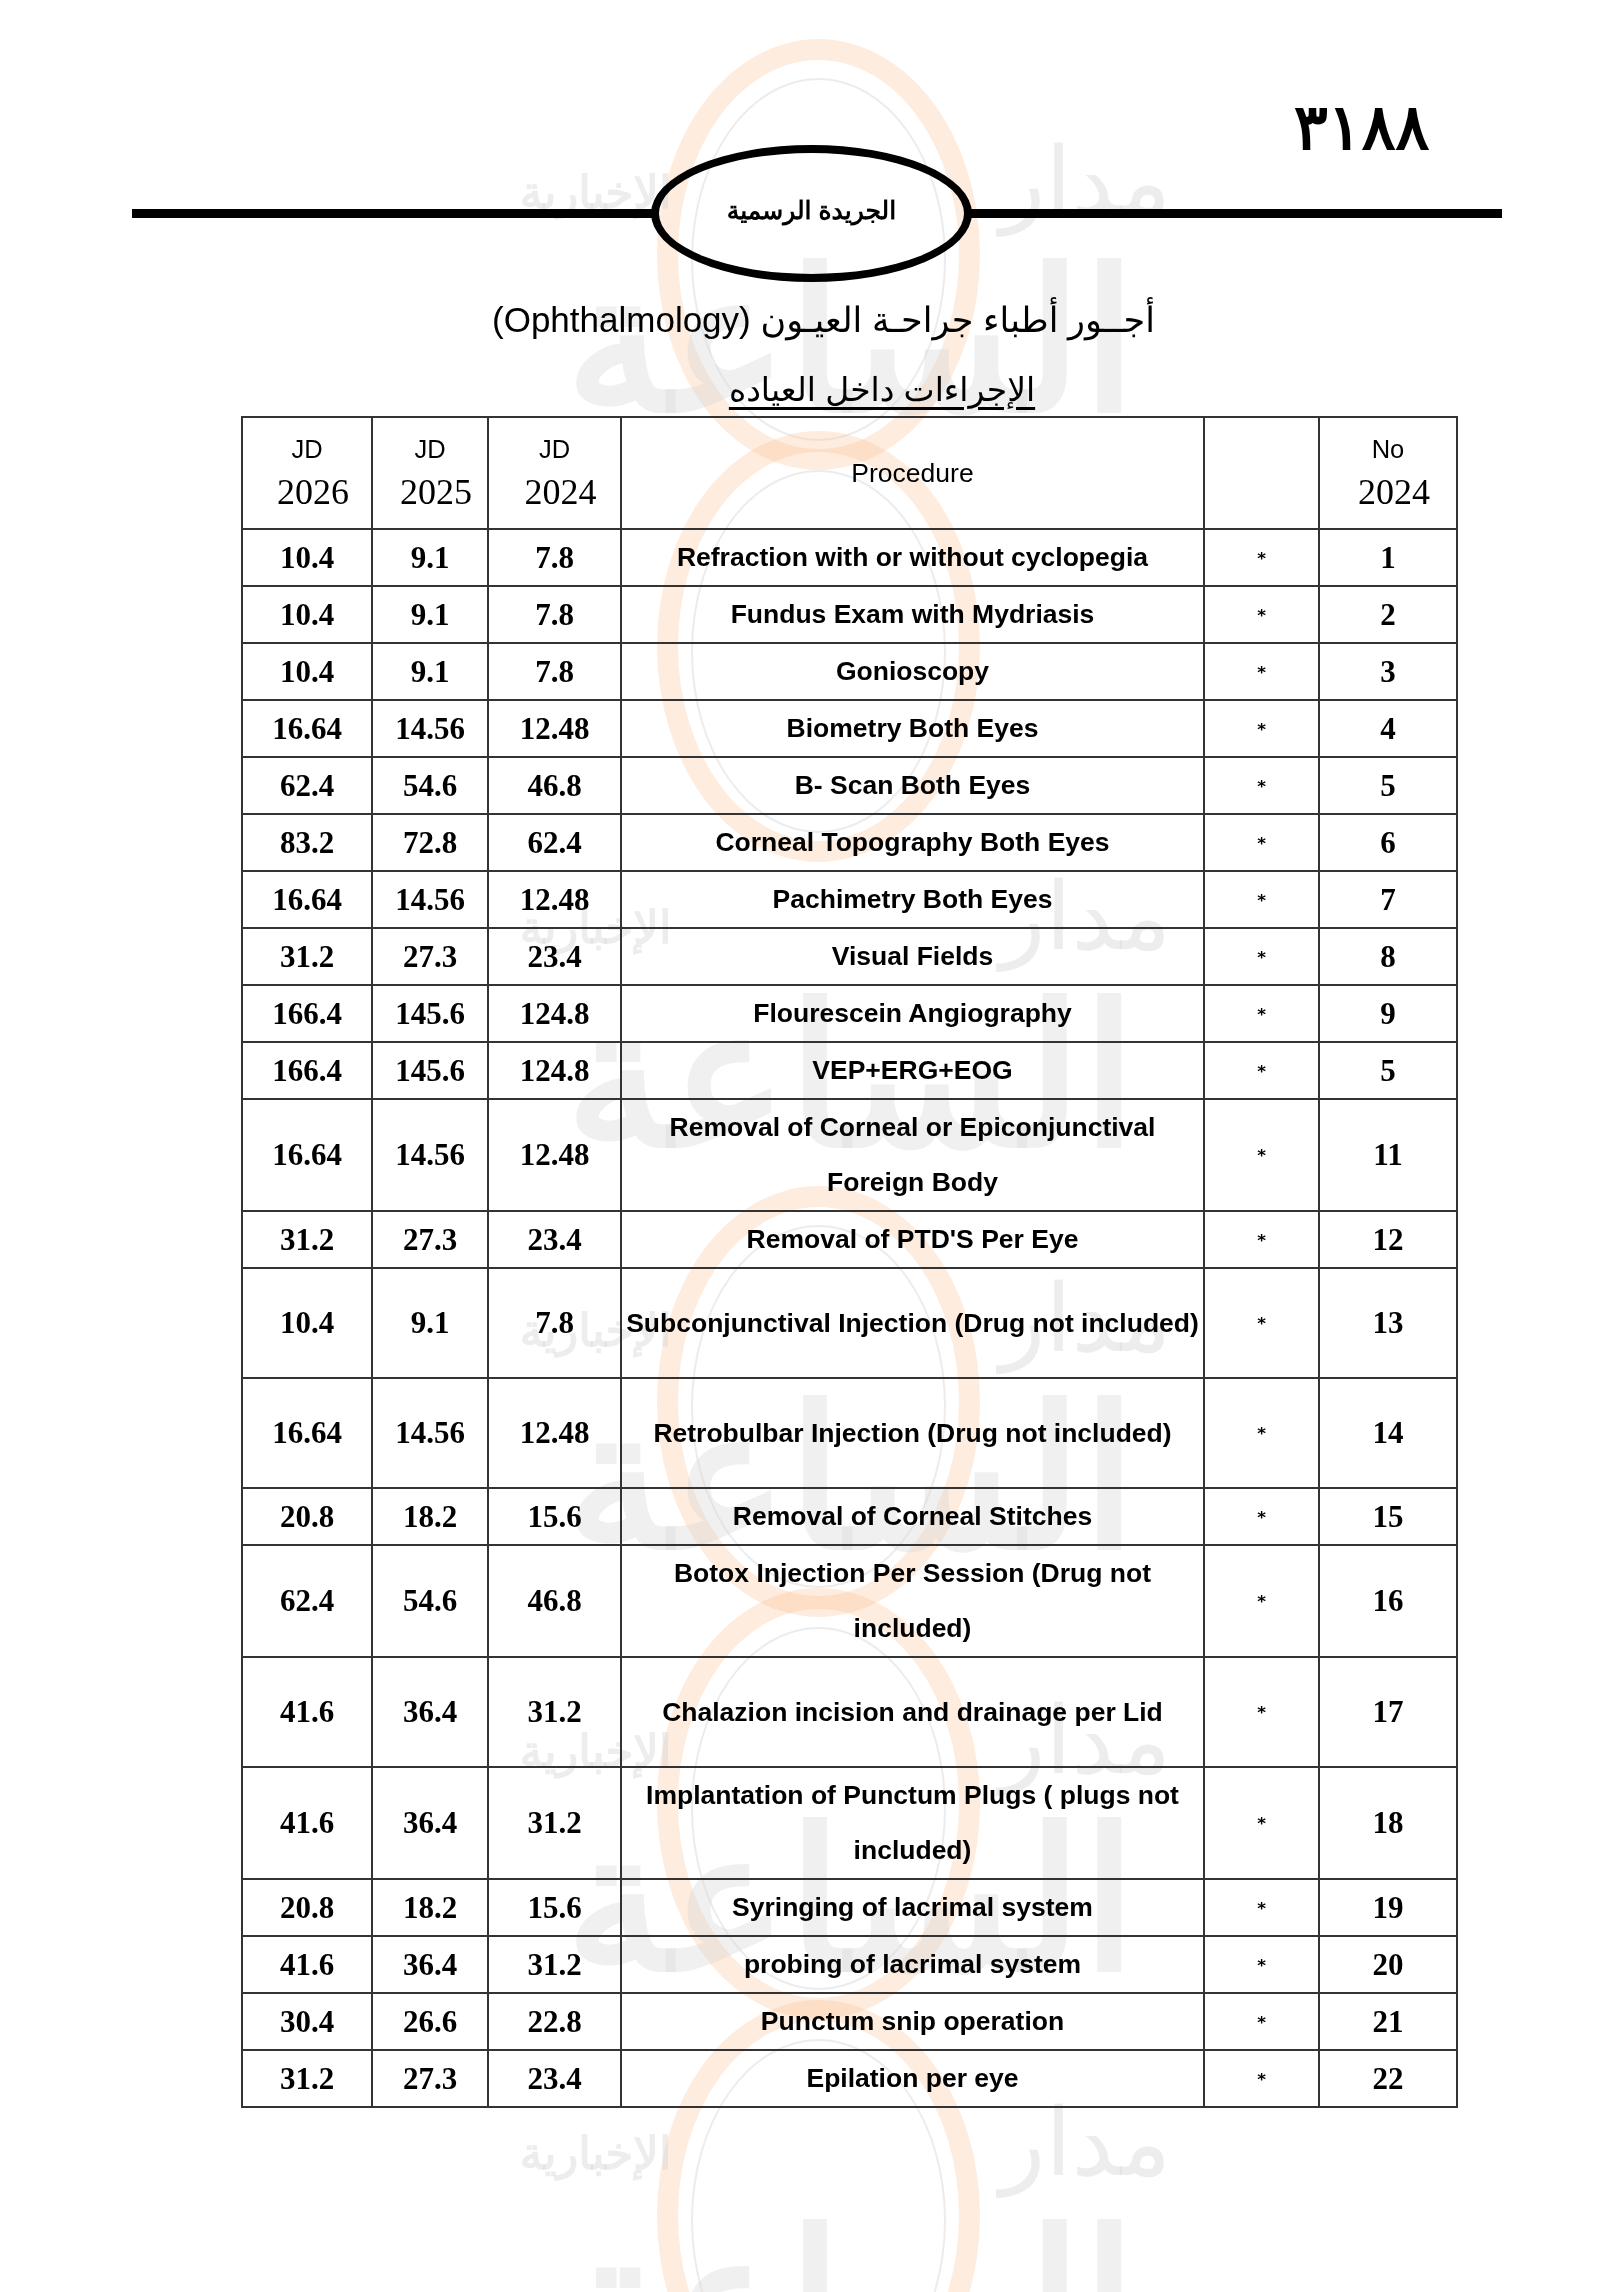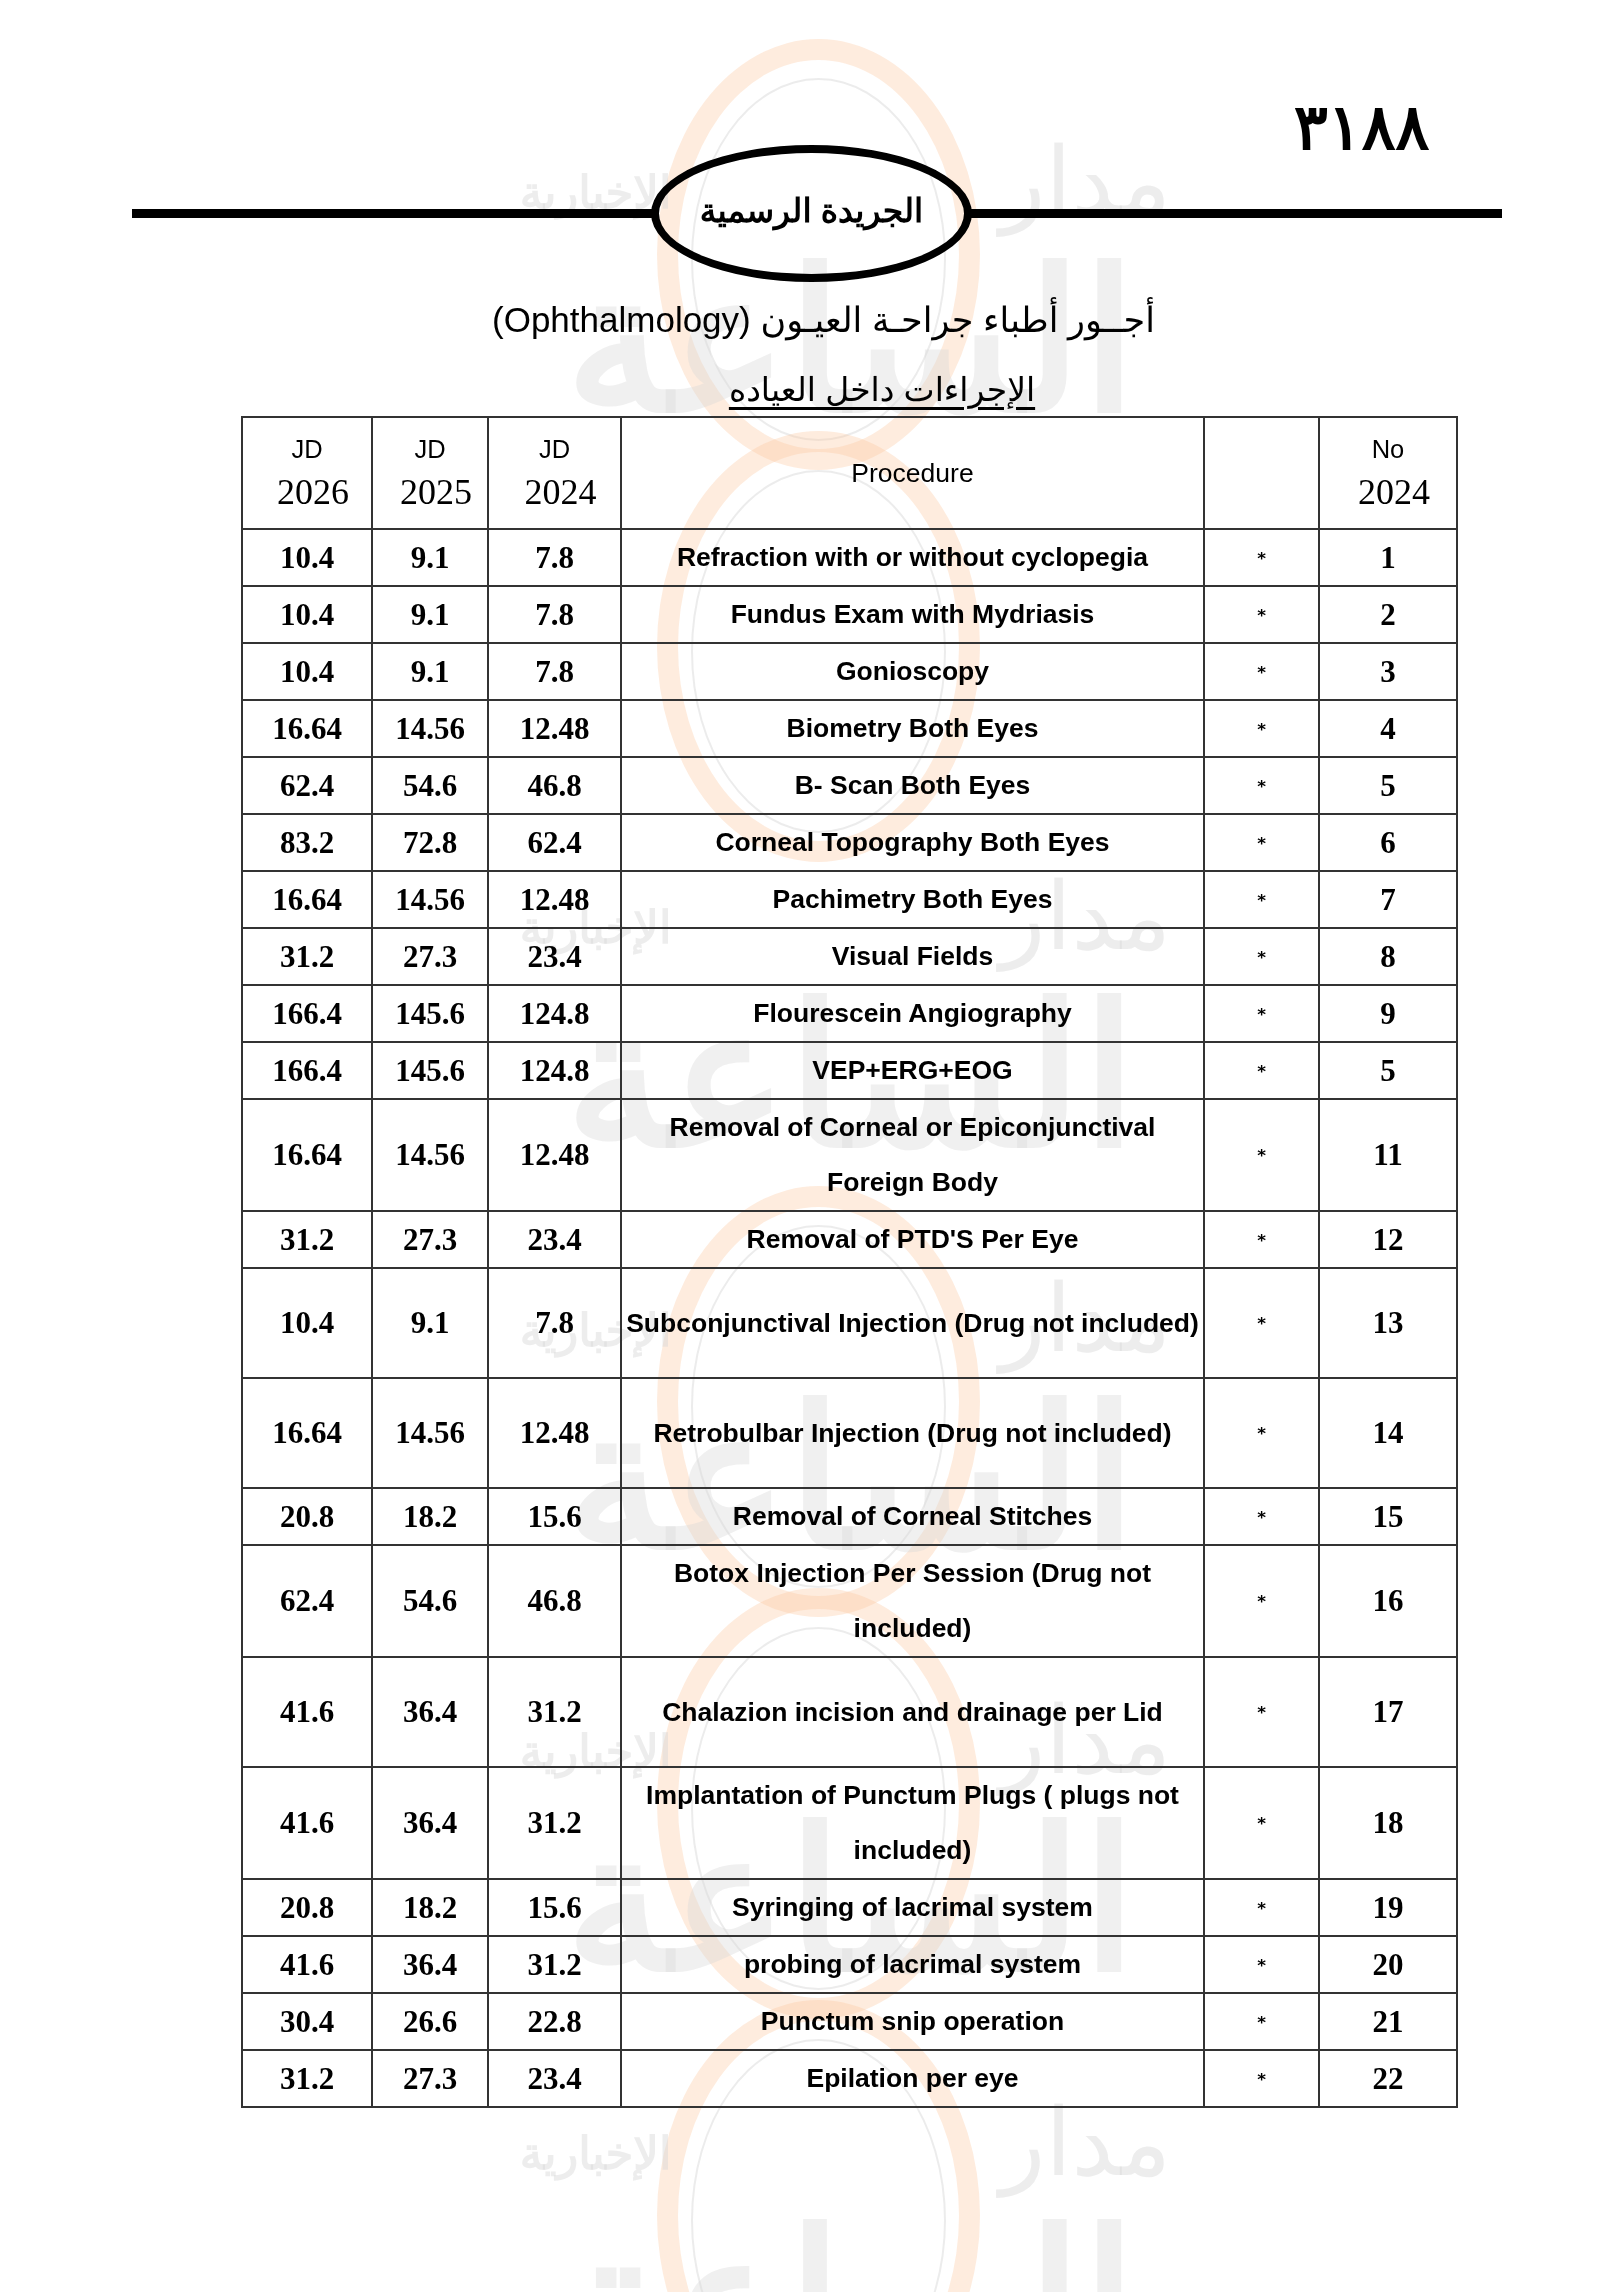--- a/index.html
+++ b/index.html
@@ -15,21 +15,21 @@
   .wm .txt-b { position:absolute; left:490px; top:88px; font-size:94px; font-weight:normal; color:rgba(215,215,215,0.45); direction:rtl; }
   .wm .txt-c { position:absolute; left:19.6px; top:206px; font-size:196px; font-weight:bold; color:rgba(215,215,215,0.38); direction:rtl; line-height:1;margin-left:36px; }
 
   .page-num { position:absolute; left:1294px; top:90px; font-family:"DejaVu Serif", serif; font-weight:bold; font-size:63px; letter-spacing:9.8px; direction:rtl; }
 
   .rule { position:absolute; top:209px; height:8.8px; background:#000; }
   .rule.left { left:132px; width:524px; }
   .rule.right { left:965px; width:537px; }
   .oval { position:absolute; left:651px; top:145px; width:321px; height:137px; border:8.8px solid #000; border-radius:50%; box-sizing:border-box; background:transparent;
           display:flex; align-items:center; justify-content:center; }
-  .oval span { font-size:33px; font-weight:bold; direction:rtl; margin-top:-5.9px;text-align:center; }
+  .oval span { font-size:25px; font-weight:bold; direction:rtl; margin-top:-5.9px;text-align:center; }
 
   .title { position:absolute; left:490px; top:300px; width:667px; text-align:center; font-size:35px; direction:rtl; }
   .subtitle { position:absolute; left:588px; top:370px; width:588px; text-align:center; font-size:33px; direction:rtl; }
   .subtitle span { text-decoration:underline; text-underline-offset:5.9px; }
 
   table.fees { position:absolute; left:241px; top:416px; width:1215px; border-collapse:collapse; table-layout:fixed; }
   table.fees td, table.fees th { border:2px solid #333; padding:0; text-align:center; vertical-align:middle; }
   col.c2026 { width:130px; } col.c2025 { width:116px; } col.c2024 { width:133px; }
   col.cproc { width:583px; } col.cstar { width:115px; } col.cno { width:138px; }
 

